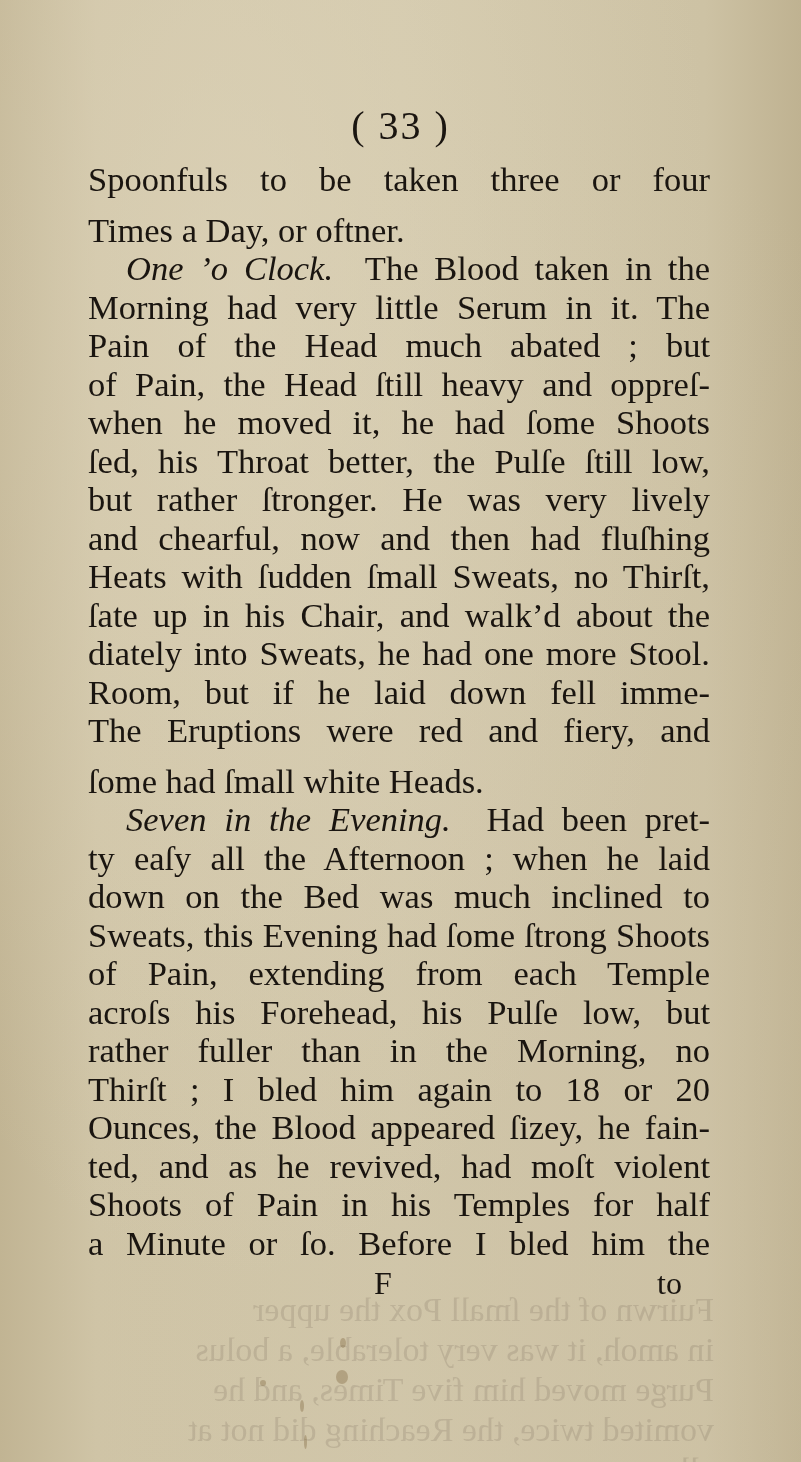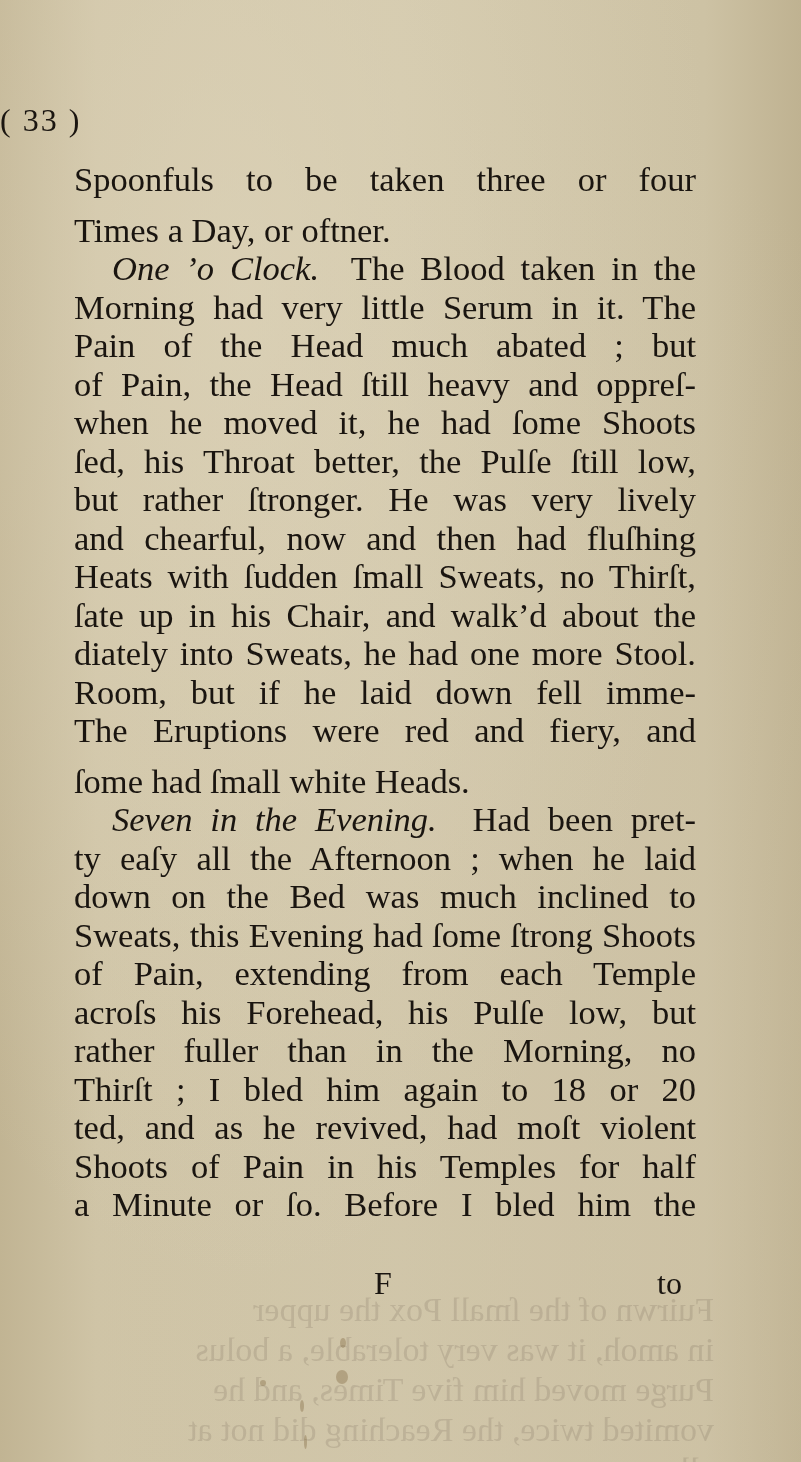--- a/index.html
+++ b/index.html
@@ -9,24 +9,24 @@
     background-image:
       radial-gradient(ellipse at 30% 20%, rgba(225,215,190,0.55), rgba(0,0,0,0) 60%),
       radial-gradient(ellipse at 70% 80%, rgba(205,193,165,0.5), rgba(0,0,0,0) 65%),
       linear-gradient(90deg, #c1b493 0%, #cfc4a6 12%, #d2c8ab 50%, #cdc2a4 88%, #bfb291 100%);
     font-family: "Liberation Serif", "DejaVu Serif", serif;
     color: #1a1510;
     position: relative;
   }
   .page { position: absolute; left: 0; top: 0; width: 801px; height: 1462px; }
   .page-number {
-    position: absolute; top: 102px; left: 0; width: 801px; 
-    font-size: 32px; letter-spacing: 2px;
+    position: absolute; top: 102px; left: 0; width: 801px; text-align: center;
+    font-size: 40px; letter-spacing: 2px;
   }
-  .text-block { position: absolute; left: 74px; top: 160px; width: 622px; }
+  .text-block { position: absolute; left: 88px; top: 160px; width: 622px; }
   .line {
     height: 38.5px; line-height: 38.5px; font-size: 34.5px;
     white-space: nowrap; text-align: justify; text-align-last: justify;
   }
   .line.last { text-align-last: left; margin-top: 12px; }
   .line.indent { padding-left: 38px; }
   .ital { font-style: italic; }
   .catchline {
     position: absolute; left: 74px; top: 1263px; width: 622px; height: 40px;
     font-size: 32px; line-height: 40px;
@@ -65,20 +65,21 @@
     <div class="line">The Eruptions were red and fiery, and</div>
     <div class="line last">ſome had ſmall white Heads.</div>
     <div class="line indent"><span class="ital">Seven in the Evening.</span>&nbsp;&nbsp;<span>Had been pret-</span></div>
     <div class="line">ty eaſy all the Afternoon ; when he laid</div>
     <div class="line">down on the Bed was much inclined to</div>
     <div class="line">Sweats, this Evening had ſome ſtrong Shoots</div>
     <div class="line">of Pain, extending from each Temple</div>
     <div class="line">acroſs his Forehead, his Pulſe low, but</div>
     <div class="line">rather fuller than in the Morning, no</div>
     <div class="line">Thirſt ; I bled him again to 18 or 20</div>
+    <div class="line">Ounces, the Blood appeared ſizey, he fain-</div>
     <div class="line">ted, and as he revived, had moſt violent</div>
     <div class="line">Shoots of Pain in his Temples for half</div>
     <div class="line">a Minute or ſo. Before I bled him the</div>
   </div>
 
   <div class="catchline">
     <span class="signature">F</span>
     <span class="catchword">to</span>
   </div>
 

